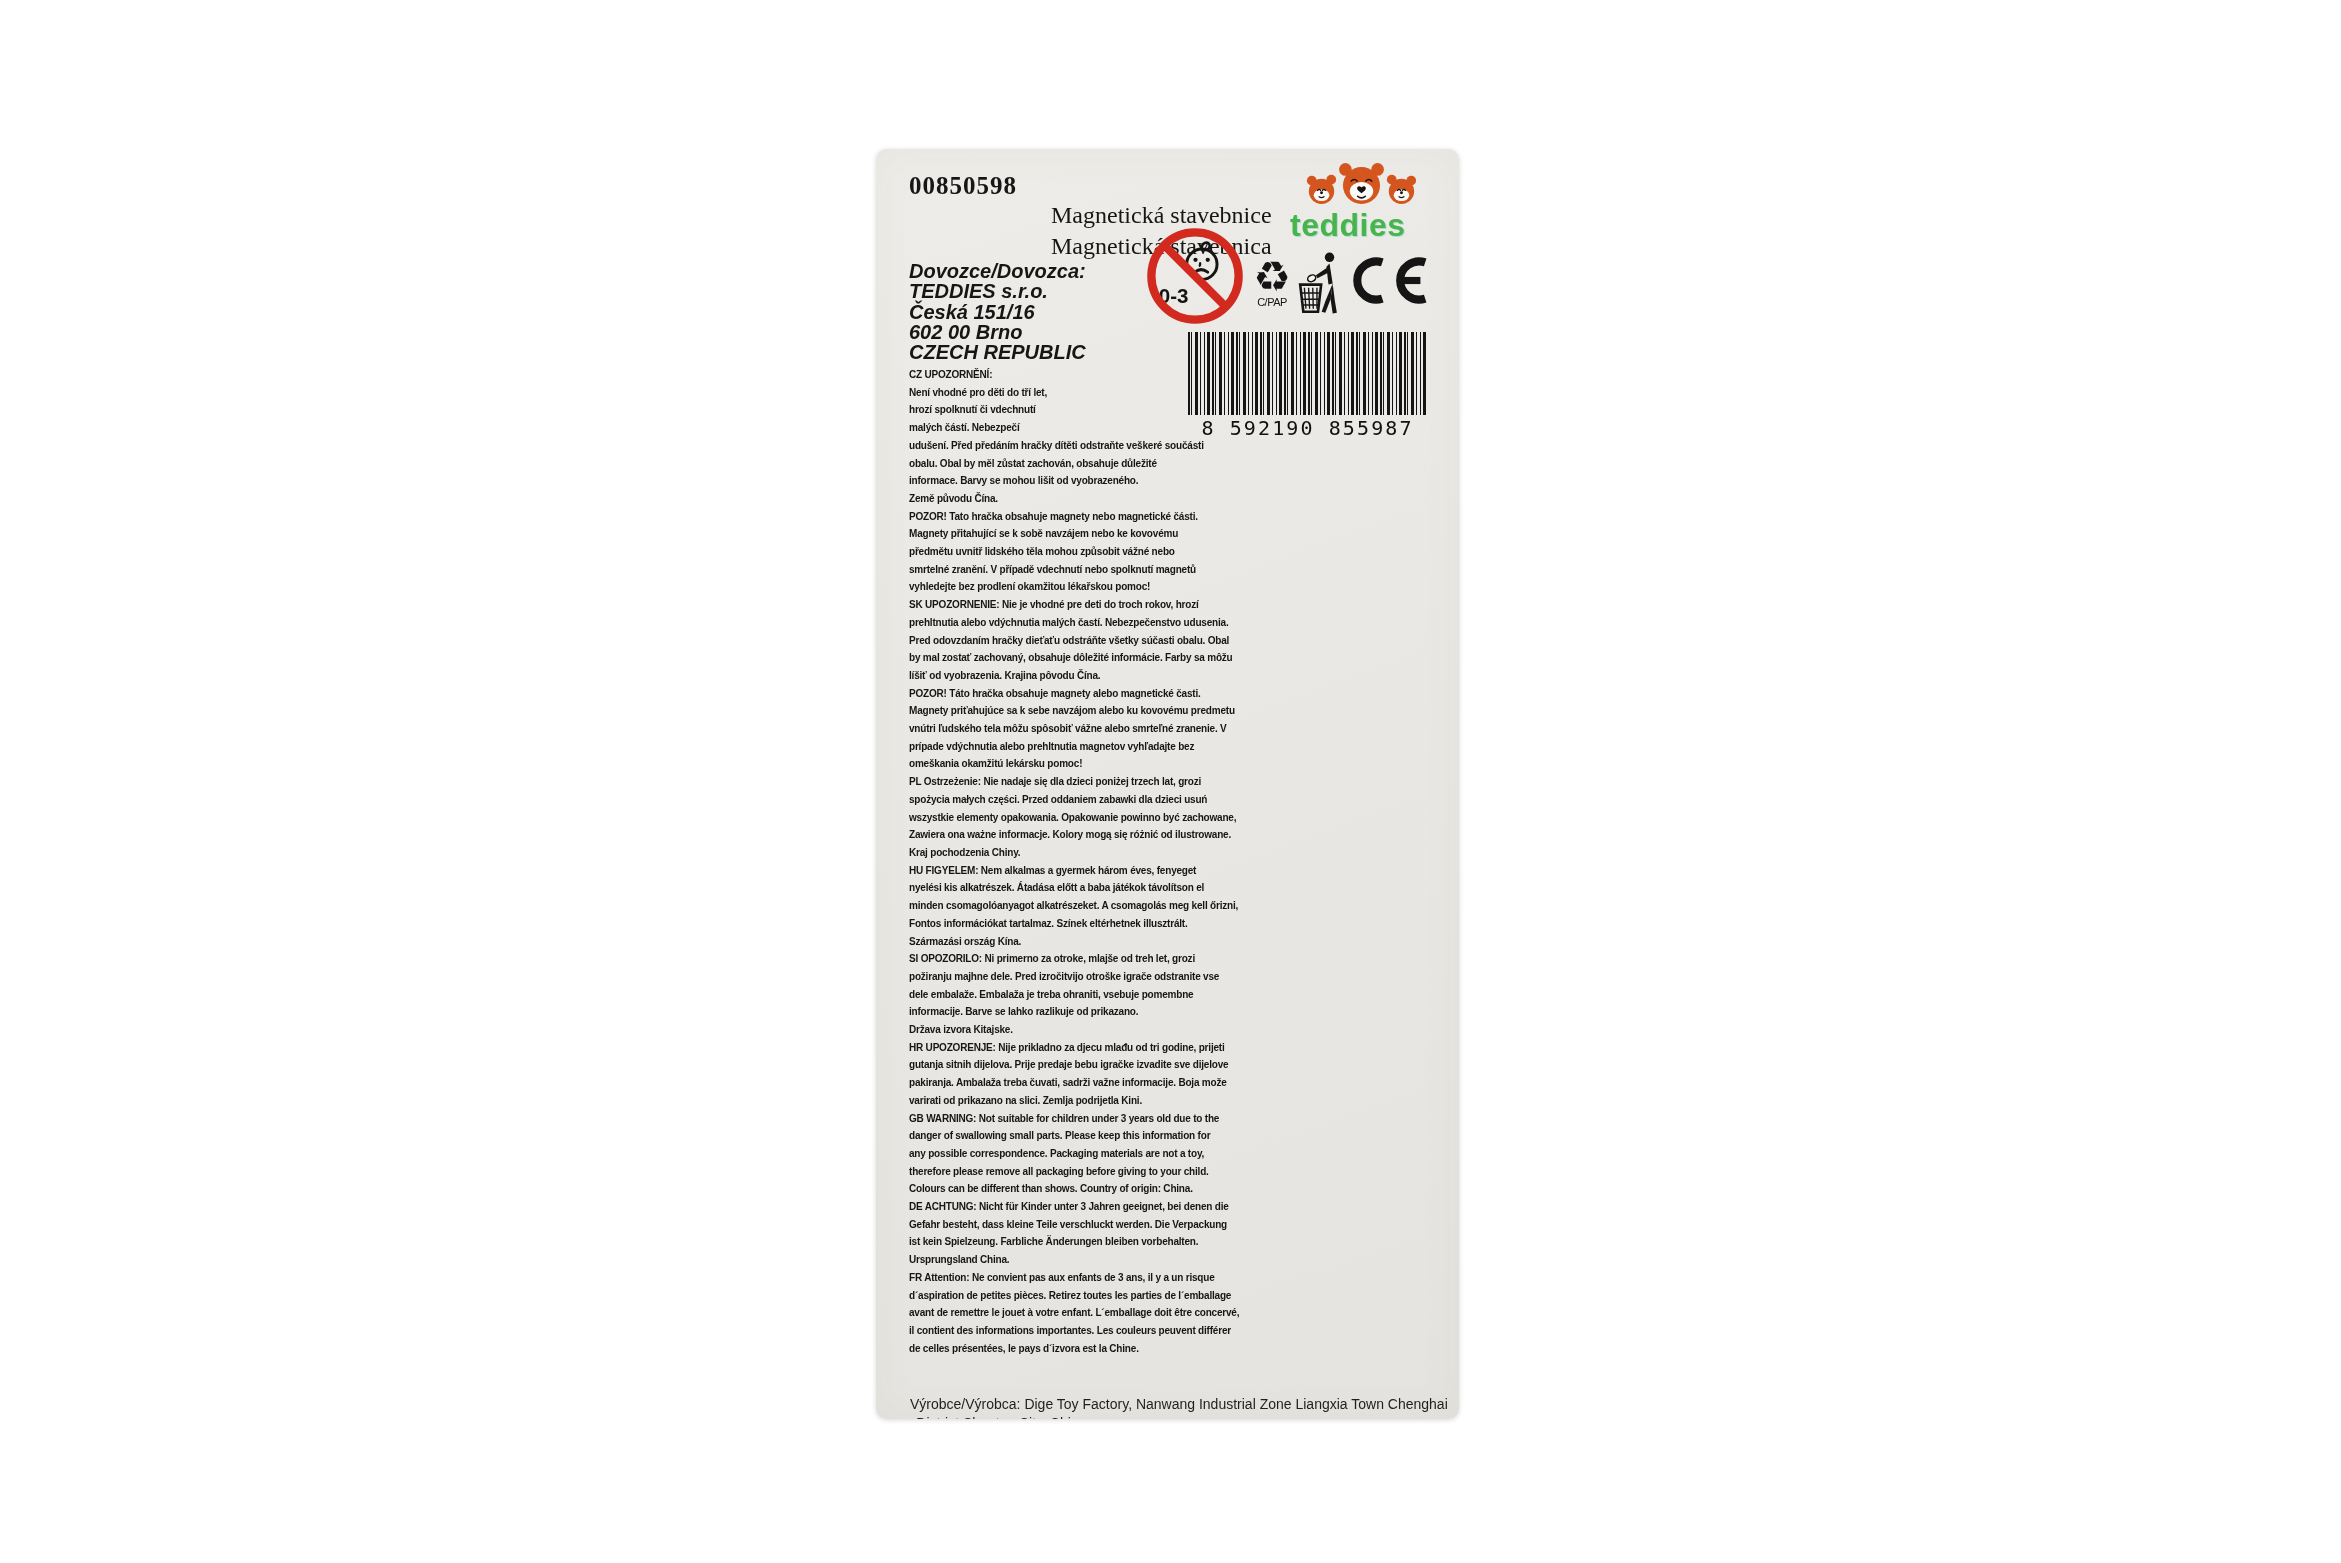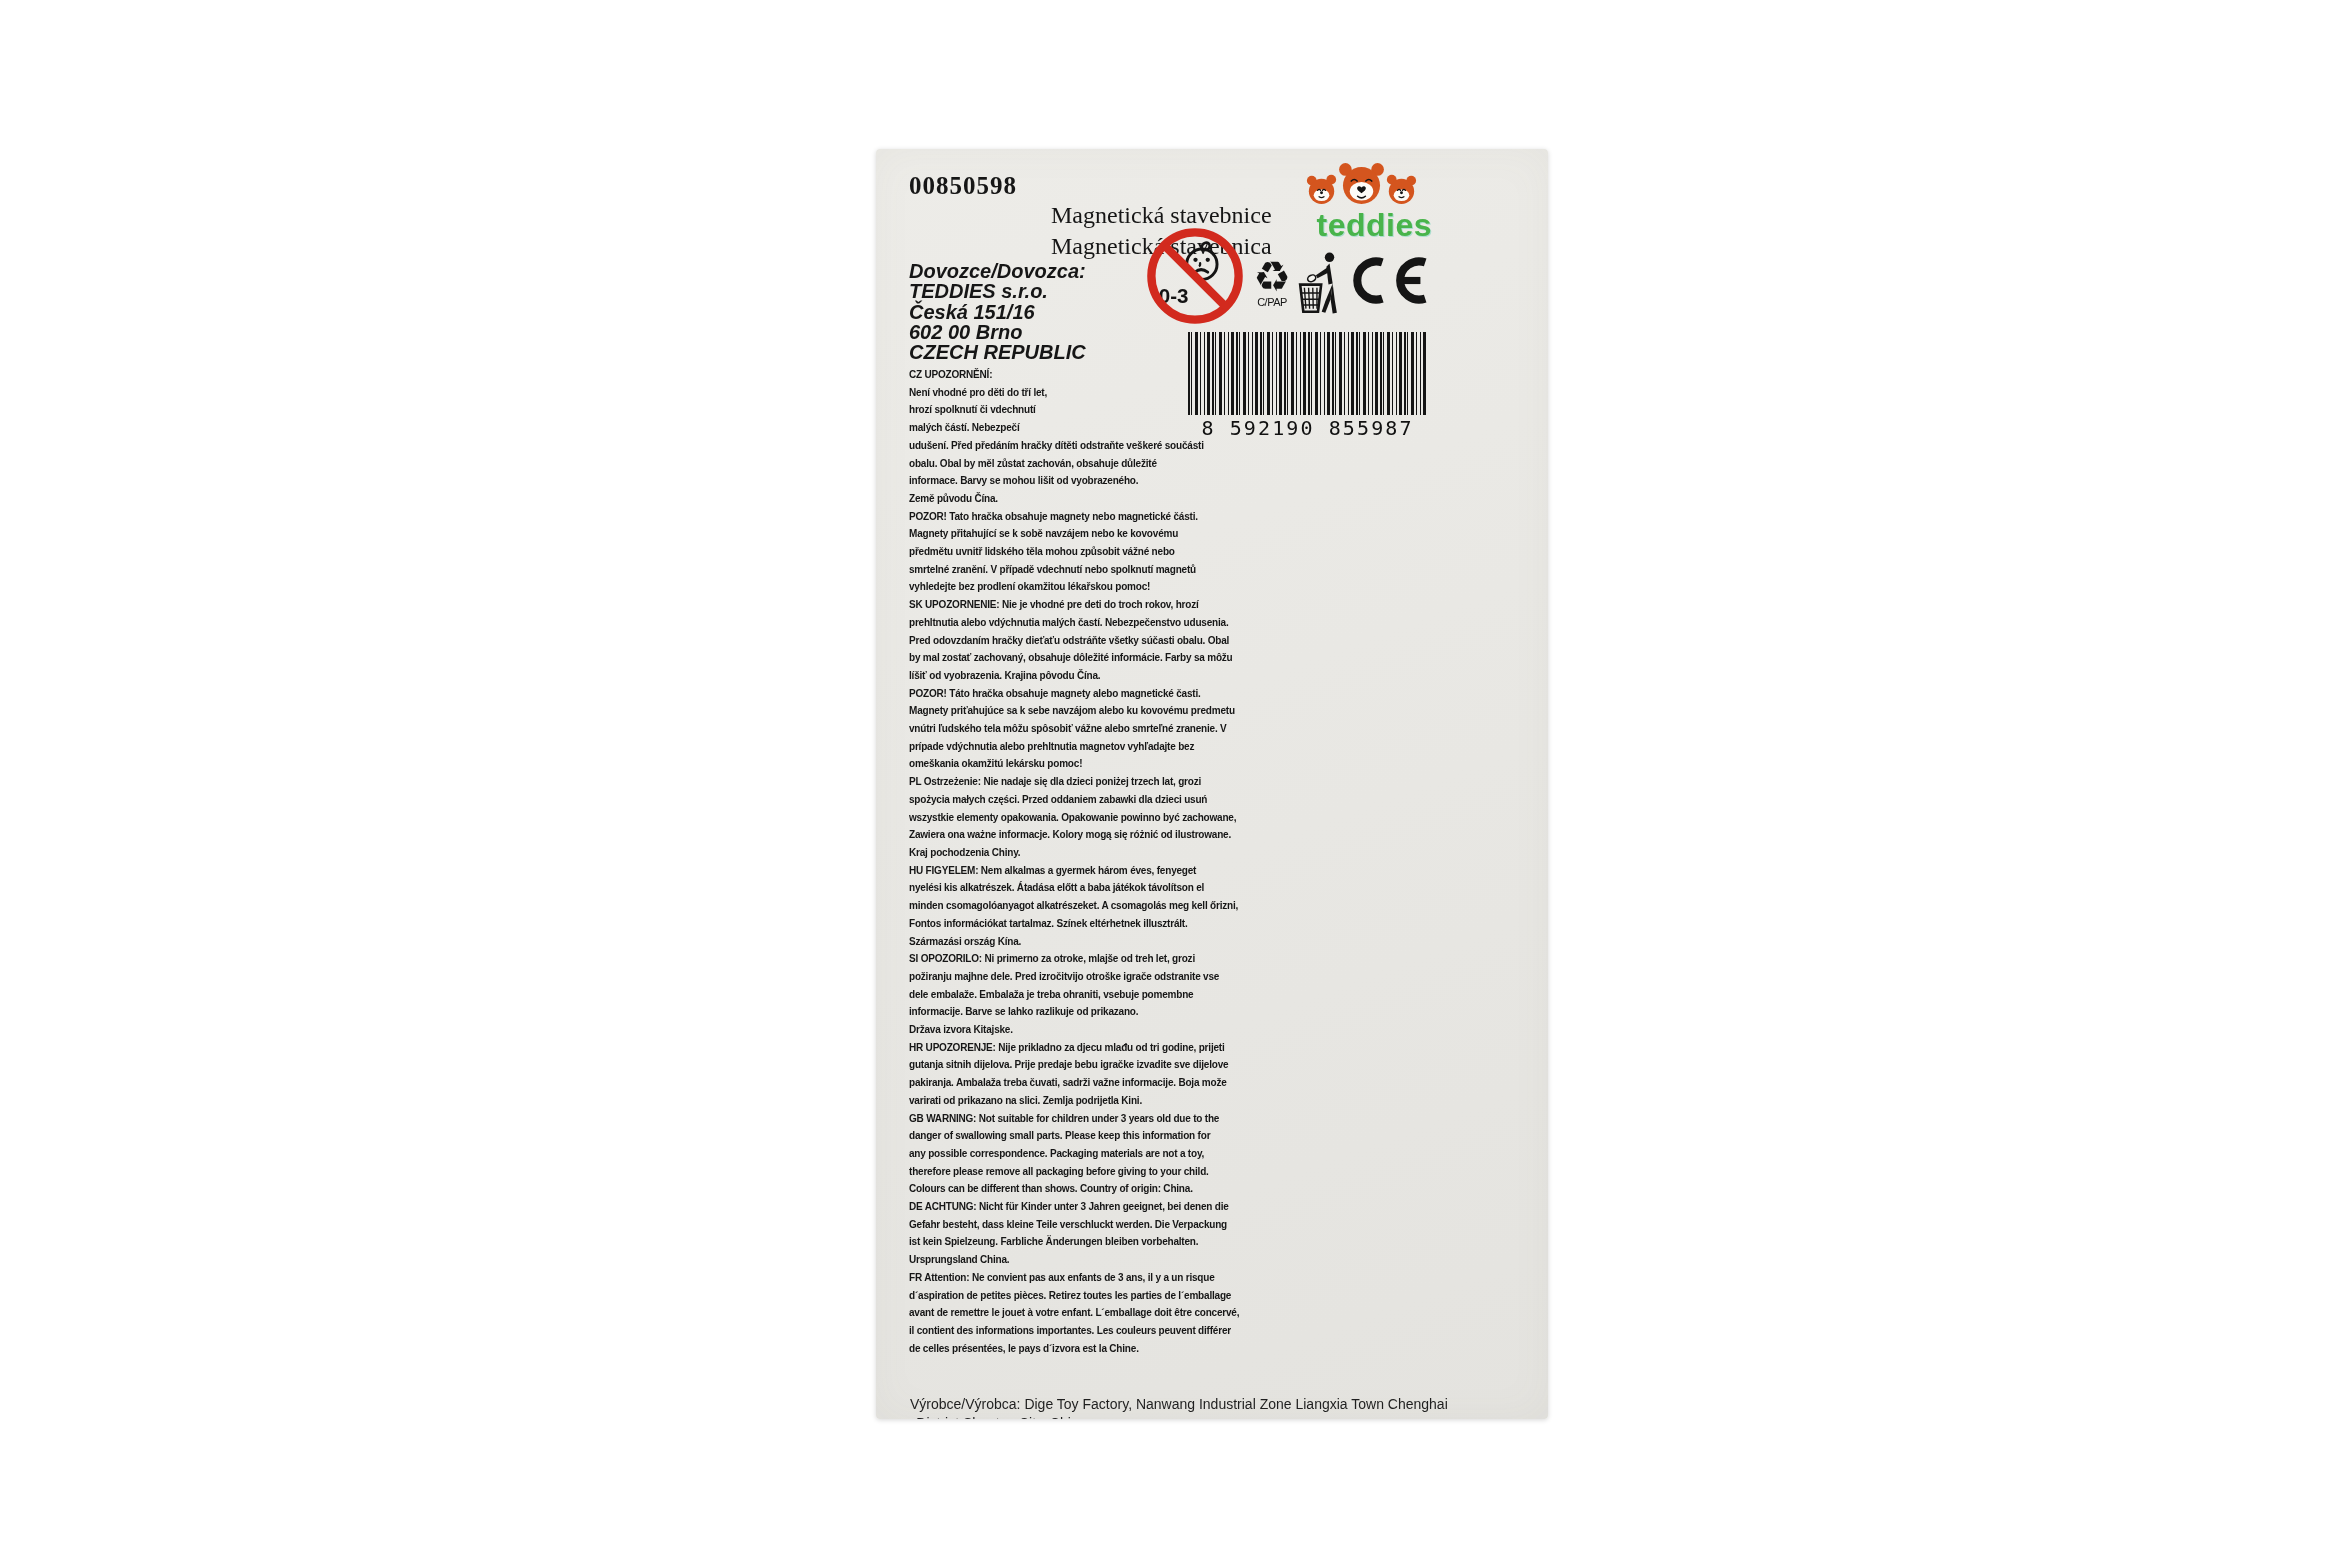--- a/index.html
+++ b/index.html
@@ -2,36 +2,36 @@
 <html style="font-size:8.3px"><head>
 <meta charset="utf-8">
 <style>
   html,body{margin:0;padding:0;}
   body{
     width:2342px;height:1563px;background:#ffffff;position:relative;
     font-family:"Liberation Sans",sans-serif;color:#161616;
     -webkit-font-smoothing:antialiased;
   }
   .label{
-    position:absolute;left:876px;top:149px;width:672px;height:1270px;
+    position:absolute;left:876px;top:149px;width:583px;height:1270px;
     background:linear-gradient(160deg,#edece8 0%,#e8e7e3 55%,#e4e3df 100%);
-    border-radius:4px;
+    border-radius:10px;
     box-shadow:0 1px 5.2px rgba(0,0,0,.16), inset 0 0 42px rgba(120,115,100,.05);
     overflow:hidden;
   }
   
   .code{
     position:absolute;left:33px;top:23px;
     font-family:"Liberation Serif",serif;font-weight:700;font-size:25px;letter-spacing:1px;
   }
   .titles{
     position:absolute;left:175px;top:17.7px;
     font-family:"Liberation Serif",serif;font-size:24px;line-height:31px;white-space:nowrap;margin-top:33px;
   }
-  .logo{position:absolute;left:414px;top:11.5px;width:142px;text-align:right;}
+  .logo{position:absolute;left:414px;top:11.5px;width:142px;text-align:left;}
   .logo .bears{width:117px;height:49px;display:block;margin:0 auto;}
   .wordmark{
     font-weight:700;font-size:32px;line-height:30px;letter-spacing:0.5px;
     color:#49b44b;text-shadow:1px 0.5px 0 rgba(120,210,190,.55);
   }
   
   .importer{
     position:absolute;left:33px;top:112px;
     font-style:italic;font-weight:700;font-size:20px;line-height:20.3px;white-space:nowrap;
   }

